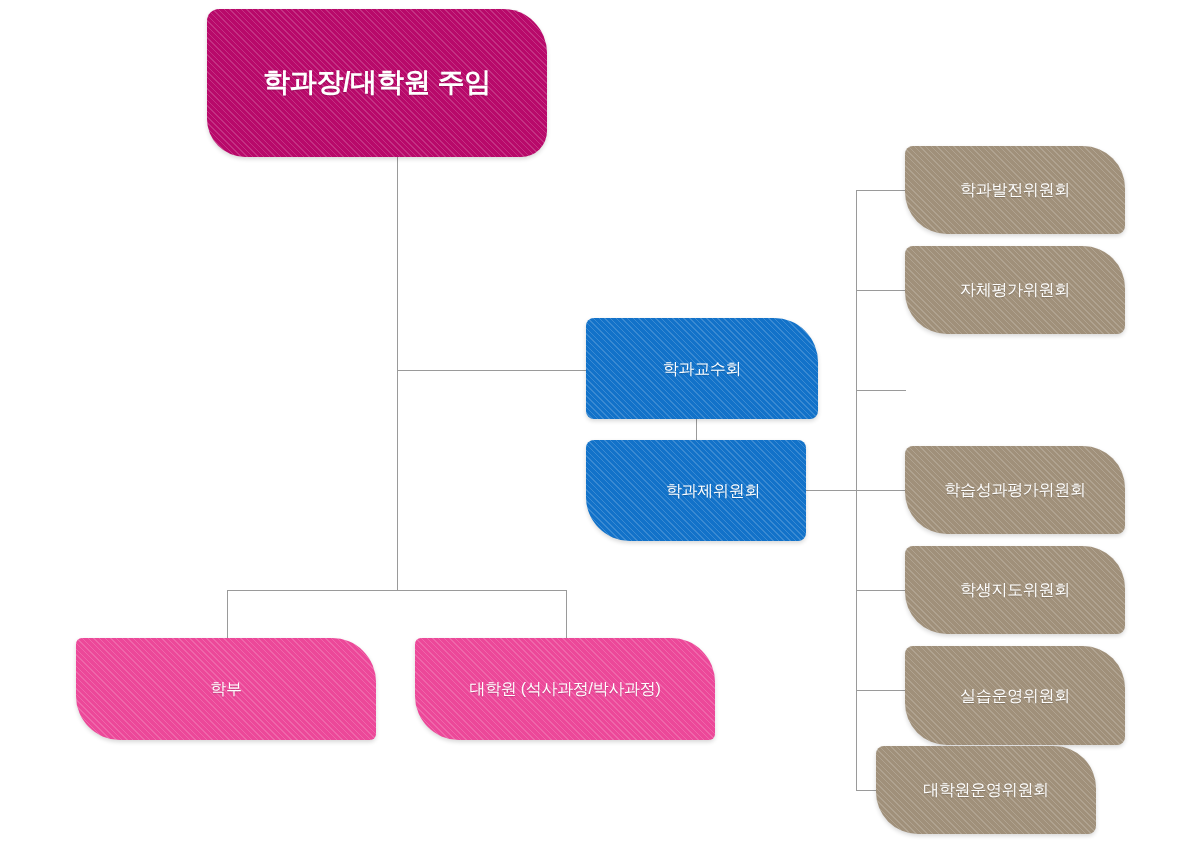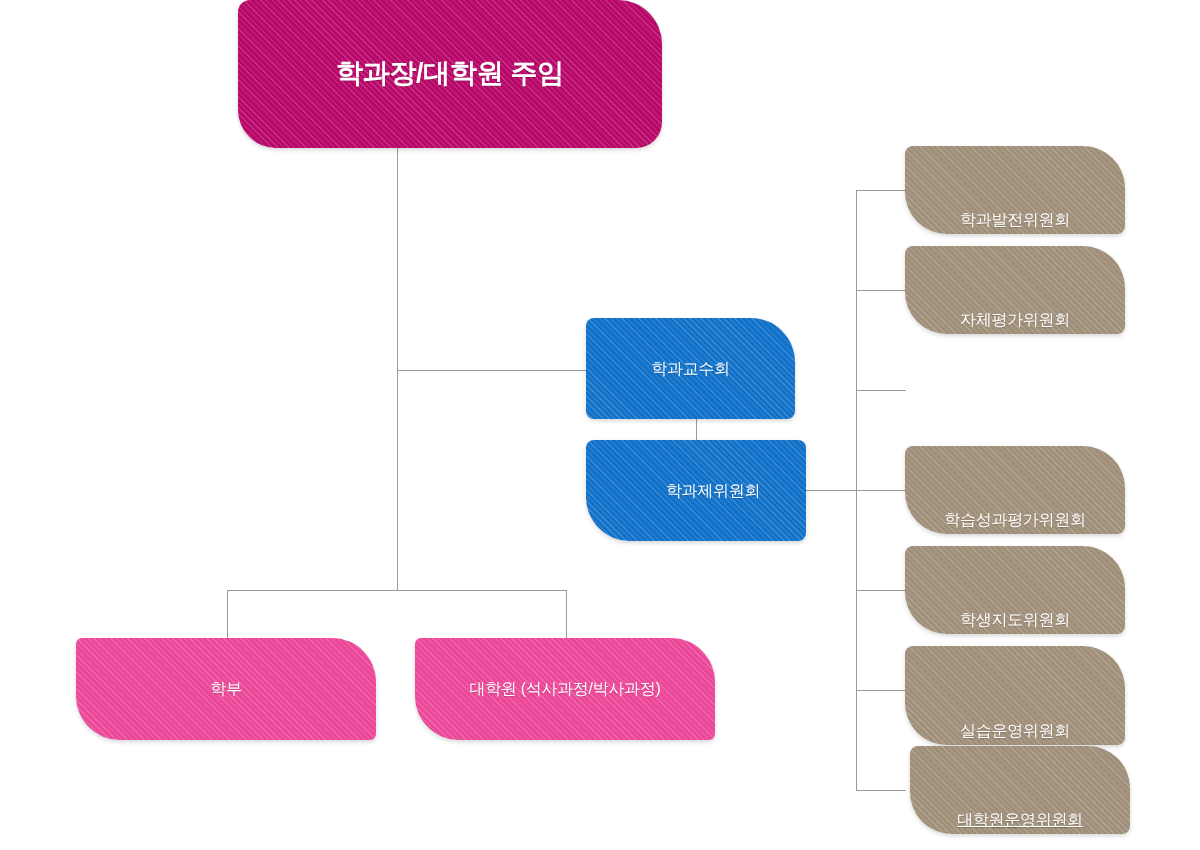--- a/index.html
+++ b/index.html
@@ -91,21 +91,20 @@
     font-size: 16px;
     font-weight: normal;
     border-radius: 6px 44px 6px 44px;
   }
 
   .node.committee {
     background-color: #a0907a;
     font-size: 16px;
     font-weight: normal;
     border-radius: 8px 42px 8px 42px;
-    align-items: flex-end;
   }
 </style>
 </head>
 <body>
 
 <div id="org-chart">
 
   <div class="line v" style="left:397px; top:148px; height:443px;"></div>
 
   <div class="line h" style="left:397px; top:370px; width:189px;"></div>
@@ -123,25 +122,25 @@
   <div class="line v" style="left:856px; top:190px; height:600px;"></div>
 
   <div class="line h" style="left:856px; top:190px; width:50px;"></div>
   <div class="line h" style="left:856px; top:290px; width:50px;"></div>
   <div class="line h" style="left:856px; top:390px; width:50px;"></div>
   <div class="line h" style="left:856px; top:490px; width:50px;"></div>
   <div class="line h" style="left:856px; top:590px; width:50px;"></div>
   <div class="line h" style="left:856px; top:690px; width:50px;"></div>
   <div class="line h" style="left:856px; top:790px; width:50px;"></div>
 
-  <div class="node root" style="left:207px; top:0px; width:424px; height:148px;margin-left:31px;">
+  <div class="node root" style="left:207px; top:9px; width:340px; height:148px;">
     <span class="node-label">학과장/대학원 주임</span>
   </div>
 
-  <div class="node council top" style="left:586px; top:318px; width:209px; height:101px;">
+  <div class="node council top" style="left:586px; top:318px; width:232px; height:101px;">
     <span class="node-label">학과교수회</span>
   </div>
 
   <div class="node council bottom" style="left:586px; top:440px; width:220px; height:101px;padding-left:44px;">
     <span class="node-label">학과제위원회</span>
   </div>
 
   <div class="node program" style="left:76px; top:638px; width:300px; height:102px;">
     <span class="node-label">학부</span>
   </div>
@@ -164,17 +163,17 @@
   </div>
 
   <div class="node committee" style="left:905px; top:546px; width:220px; height:88px;">
     <span class="node-label">학생지도위원회</span>
   </div>
 
   <div class="node committee" style="left:905px; top:646px; width:220px; height:99px;">
     <span class="node-label">실습운영위원회</span>
   </div>
 
-  <div class="node committee" style="left:910px; top:746px; width:220px; height:88px;text-decoration:underline;">
+  <div class="node committee" style="left:876px; top:746px; width:220px; height:88px;">
     <span class="node-label">대학원운영위원회</span>
   </div>
 
 </div>
 
 </body></html>

